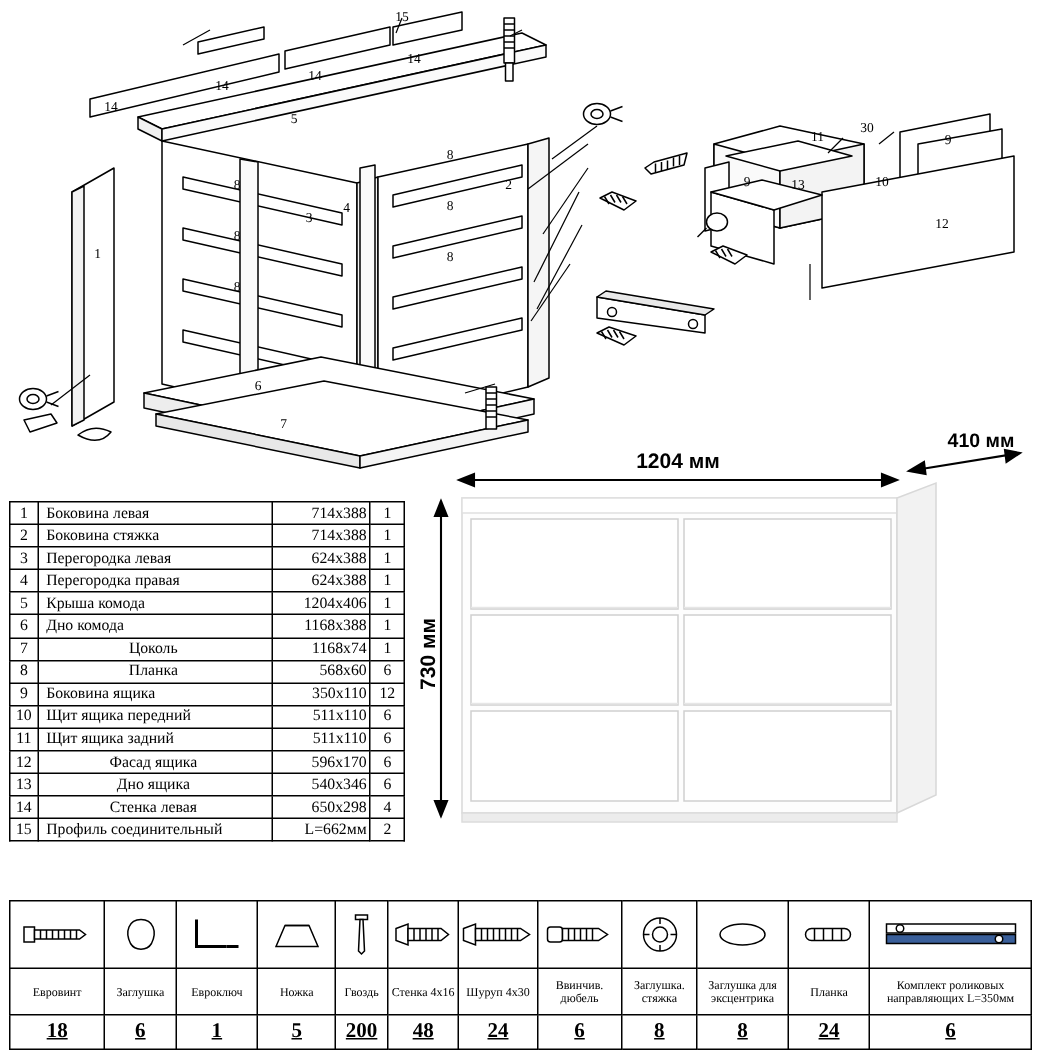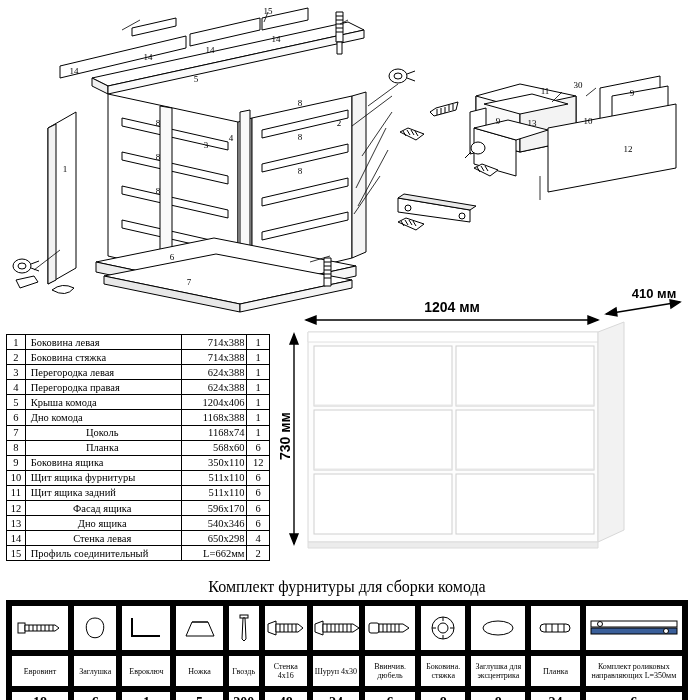--- a/index.html
+++ b/index.html
@@ -44,24 +44,24 @@
   .hw-title{
     position:absolute;left:0;top:578px;width:694px;
     text-align:center;font-size:16px;
   }
   .hw-table{
     position:absolute;left:6px;top:600px;width:682px;
     border-collapse:collapse;
     font-size:8px;
     table-layout:fixed;
   }
-  .hw-table td{border:6px solid #000000;text-align:center;vertical-align:middle;}
+  .hw-table td{border:1px solid #000000;text-align:center;vertical-align:middle;}
   .hw-table tr.icons td{height:44px;padding:0;}
   .hw-table tr.labels td{height:28px;line-height:9px;padding:1px 1px;font-size:8px;}
-  .hw-table tr.counts td{height:20px;font-size:14px;font-weight:bold;}
+  .hw-table tr.counts td{height:20px;font-size:14px;font-weight:bold;text-decoration:underline;}
   .hw-ico{display:block;margin:0 auto;}
 </style>
 </head>
 <body>
 
 <div class="page">
 
   <div id="exploded">
     <svg width="694" height="320" viewBox="0 0 694 320" xmlns="http://www.w3.org/2000/svg">
       <g fill="none" stroke="#000" stroke-width="1" stroke-linejoin="round">
@@ -270,21 +270,21 @@
           <td class="qty">6</td>
         </tr>
         <tr>
           <td class="num">9</td>
           <td class="name">Боковина ящика</td>
           <td class="dim">350х110</td>
           <td class="qty">12</td>
         </tr>
         <tr>
           <td class="num">10</td>
-          <td class="name">Щит ящика фурнитуры</td>
+          <td class="name">Щит ящика передний</td>
           <td class="dim">511х110</td>
           <td class="qty">6</td>
         </tr>
         <tr>
           <td class="num">11</td>
           <td class="name">Щит ящика задний</td>
           <td class="dim">511х110</td>
           <td class="qty">6</td>
         </tr>
         <tr>
@@ -357,21 +357,20 @@
 
         <polygon points="32,256 322,256 322,262 32,262" fill="#ececec" stroke="#dcdcdc"></polygon>
       </g>
 
       <text x="176" y="26" text-anchor="middle" font-family="Liberation Sans, sans-serif" font-size="14" font-weight="bold" fill="#000">1204 мм</text>
       <text x="378" y="12" text-anchor="middle" font-family="Liberation Sans, sans-serif" font-size="13" font-weight="bold" fill="#000">410 мм</text>
       <text x="-150" y="14" transform="rotate(-90)" text-anchor="middle" font-family="Liberation Sans, sans-serif" font-size="14" font-weight="bold" fill="#000">730 мм</text>
     </svg>
   </div>
 
-  <div class="hw-title">Комплект фурнитуры для сборки комода</div>
 
   <table class="hw-table">
     <tbody>
       <tr class="icons" id="hw-icons">
           <td style="width: 56px;">
             <svg class="hw-ico" width="48" height="22" viewBox="0 0 48 22">
               <g stroke="#000" fill="#fff" stroke-width="1">
                 <rect x="2" y="6" width="7" height="10"></rect>
                 <path d="M9,8 h30 l4,3 -4,3 h-30 z"></path>
                 <path d="M13,8 v6 M17,8 v6 M21,8 v6 M25,8 v6 M29,8 v6 M33,8 v6 M37,8 v6"></path>
@@ -473,21 +472,21 @@
         </tr>
       <tr class="labels" id="hw-labels">
           <td>Евровинт</td>
           <td>Заглушка</td>
           <td>Евроключ</td>
           <td>Ножка</td>
           <td>Гвоздь</td>
           <td>Стенка 4х16</td>
           <td>Шуруп 4х30</td>
           <td>Ввинчив. дюбель</td>
-          <td>Боковина. стяжка</td>
+          <td>Заглушка. стяжка</td>
           <td>Заглушка для эксцентрика</td>
           <td>Планка</td>
           <td>Комплект роликовых направляющих L=350мм</td>
         </tr>
       <tr class="counts" id="hw-counts">
           <td>18</td>
           <td>6</td>
           <td>1</td>
           <td>5</td>
           <td>200</td>

